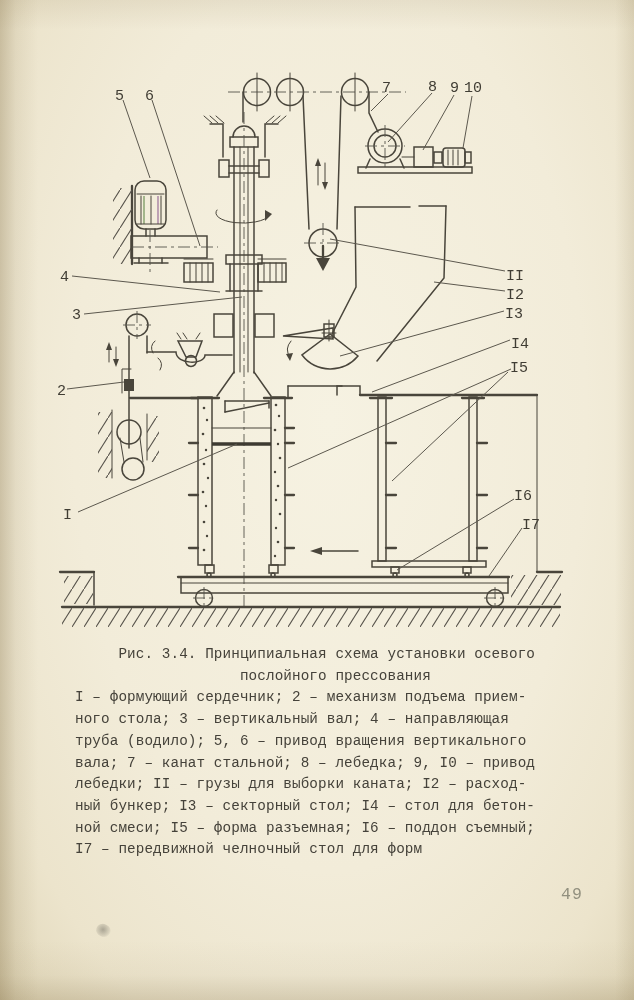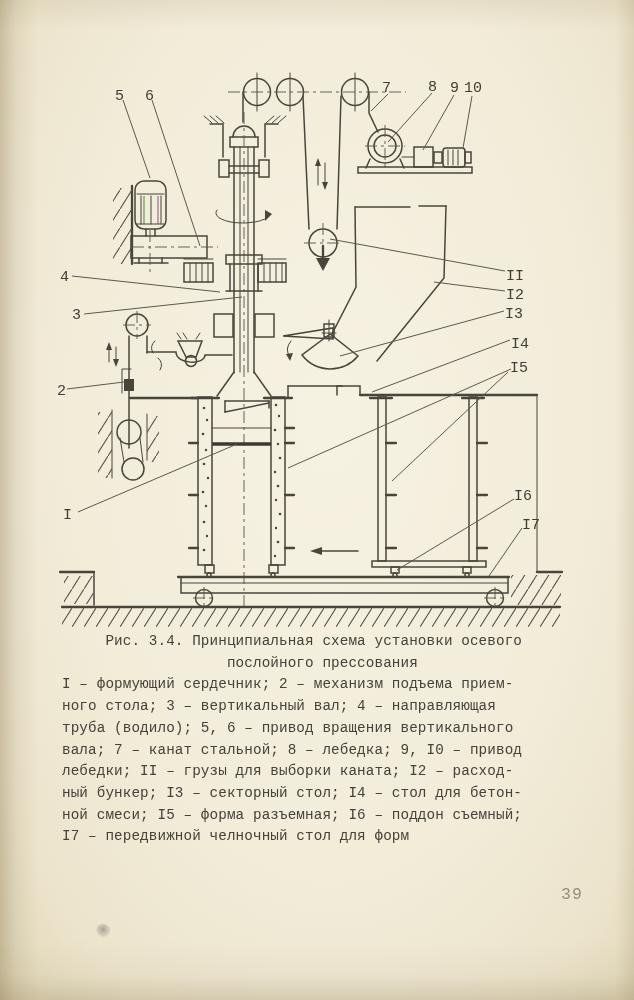--- a/index.html
+++ b/index.html
@@ -7,21 +7,21 @@
     position:relative;width:634px;height:1000px;overflow:hidden;
     background:
       linear-gradient(90deg, rgba(124,104,62,.30) 0%, rgba(124,104,62,.10) 2.5%, rgba(124,104,62,0) 6%),
       linear-gradient(270deg, rgba(124,104,62,.14) 0%, rgba(124,104,62,0) 3%),
       linear-gradient(0deg, rgba(124,104,62,.22) 0%, rgba(124,104,62,.05) 2.5%, rgba(124,104,62,0) 6%),
       linear-gradient(180deg, rgba(124,104,62,.10) 0%, rgba(124,104,62,0) 3%),
       radial-gradient(ellipse at 52% 42%, #f6f2e2 0%, #f2ecd9 55%, #ece4cc 82%, #e0d6b8 100%);
     font-family:"Liberation Mono",monospace;
   }
   .caption{
-    position:absolute;left:62px;top:631px;margin:0;
+    position:absolute;left:62px;top:631px;margin:13px;
     font:14.3px/21.7px "Liberation Mono",monospace;
     color:#45423a;white-space:pre;letter-spacing:.1px;
   }
   .pagenum{
     position:absolute;left:561px;top:885px;
     font:16.5px "Liberation Mono",monospace;color:#92907f;letter-spacing:1px;
   }
   .smudge{
     position:absolute;left:96px;top:924px;width:15px;height:13px;border-radius:50%;
     background:radial-gradient(circle at 45% 45%, rgba(90,88,78,.45), rgba(90,88,78,.12) 60%, transparent 75%);
@@ -374,16 +374,16 @@
                    послойного прессования
 I – формующий сердечник; 2 – механизм подъема прием-
 ного стола; 3 – вертикальный вал; 4 – направляющая
 труба (водило); 5, 6 – привод вращения вертикального
 вала; 7 – канат стальной; 8 – лебедка; 9, I0 – привод
 лебедки; II – грузы для выборки каната; I2 – расход-
 ный бункер; I3 – секторный стол; I4 – стол для бетон-
 ной смеси; I5 – форма разъемная; I6 – поддон съемный;
 I7 – передвижной челночный стол для форм</pre>
 
-  <div class="pagenum">39</div>
+  <div class="pagenum">49</div>
 
   <div class="smudge"></div>
 </div>
 
 </body></html>

